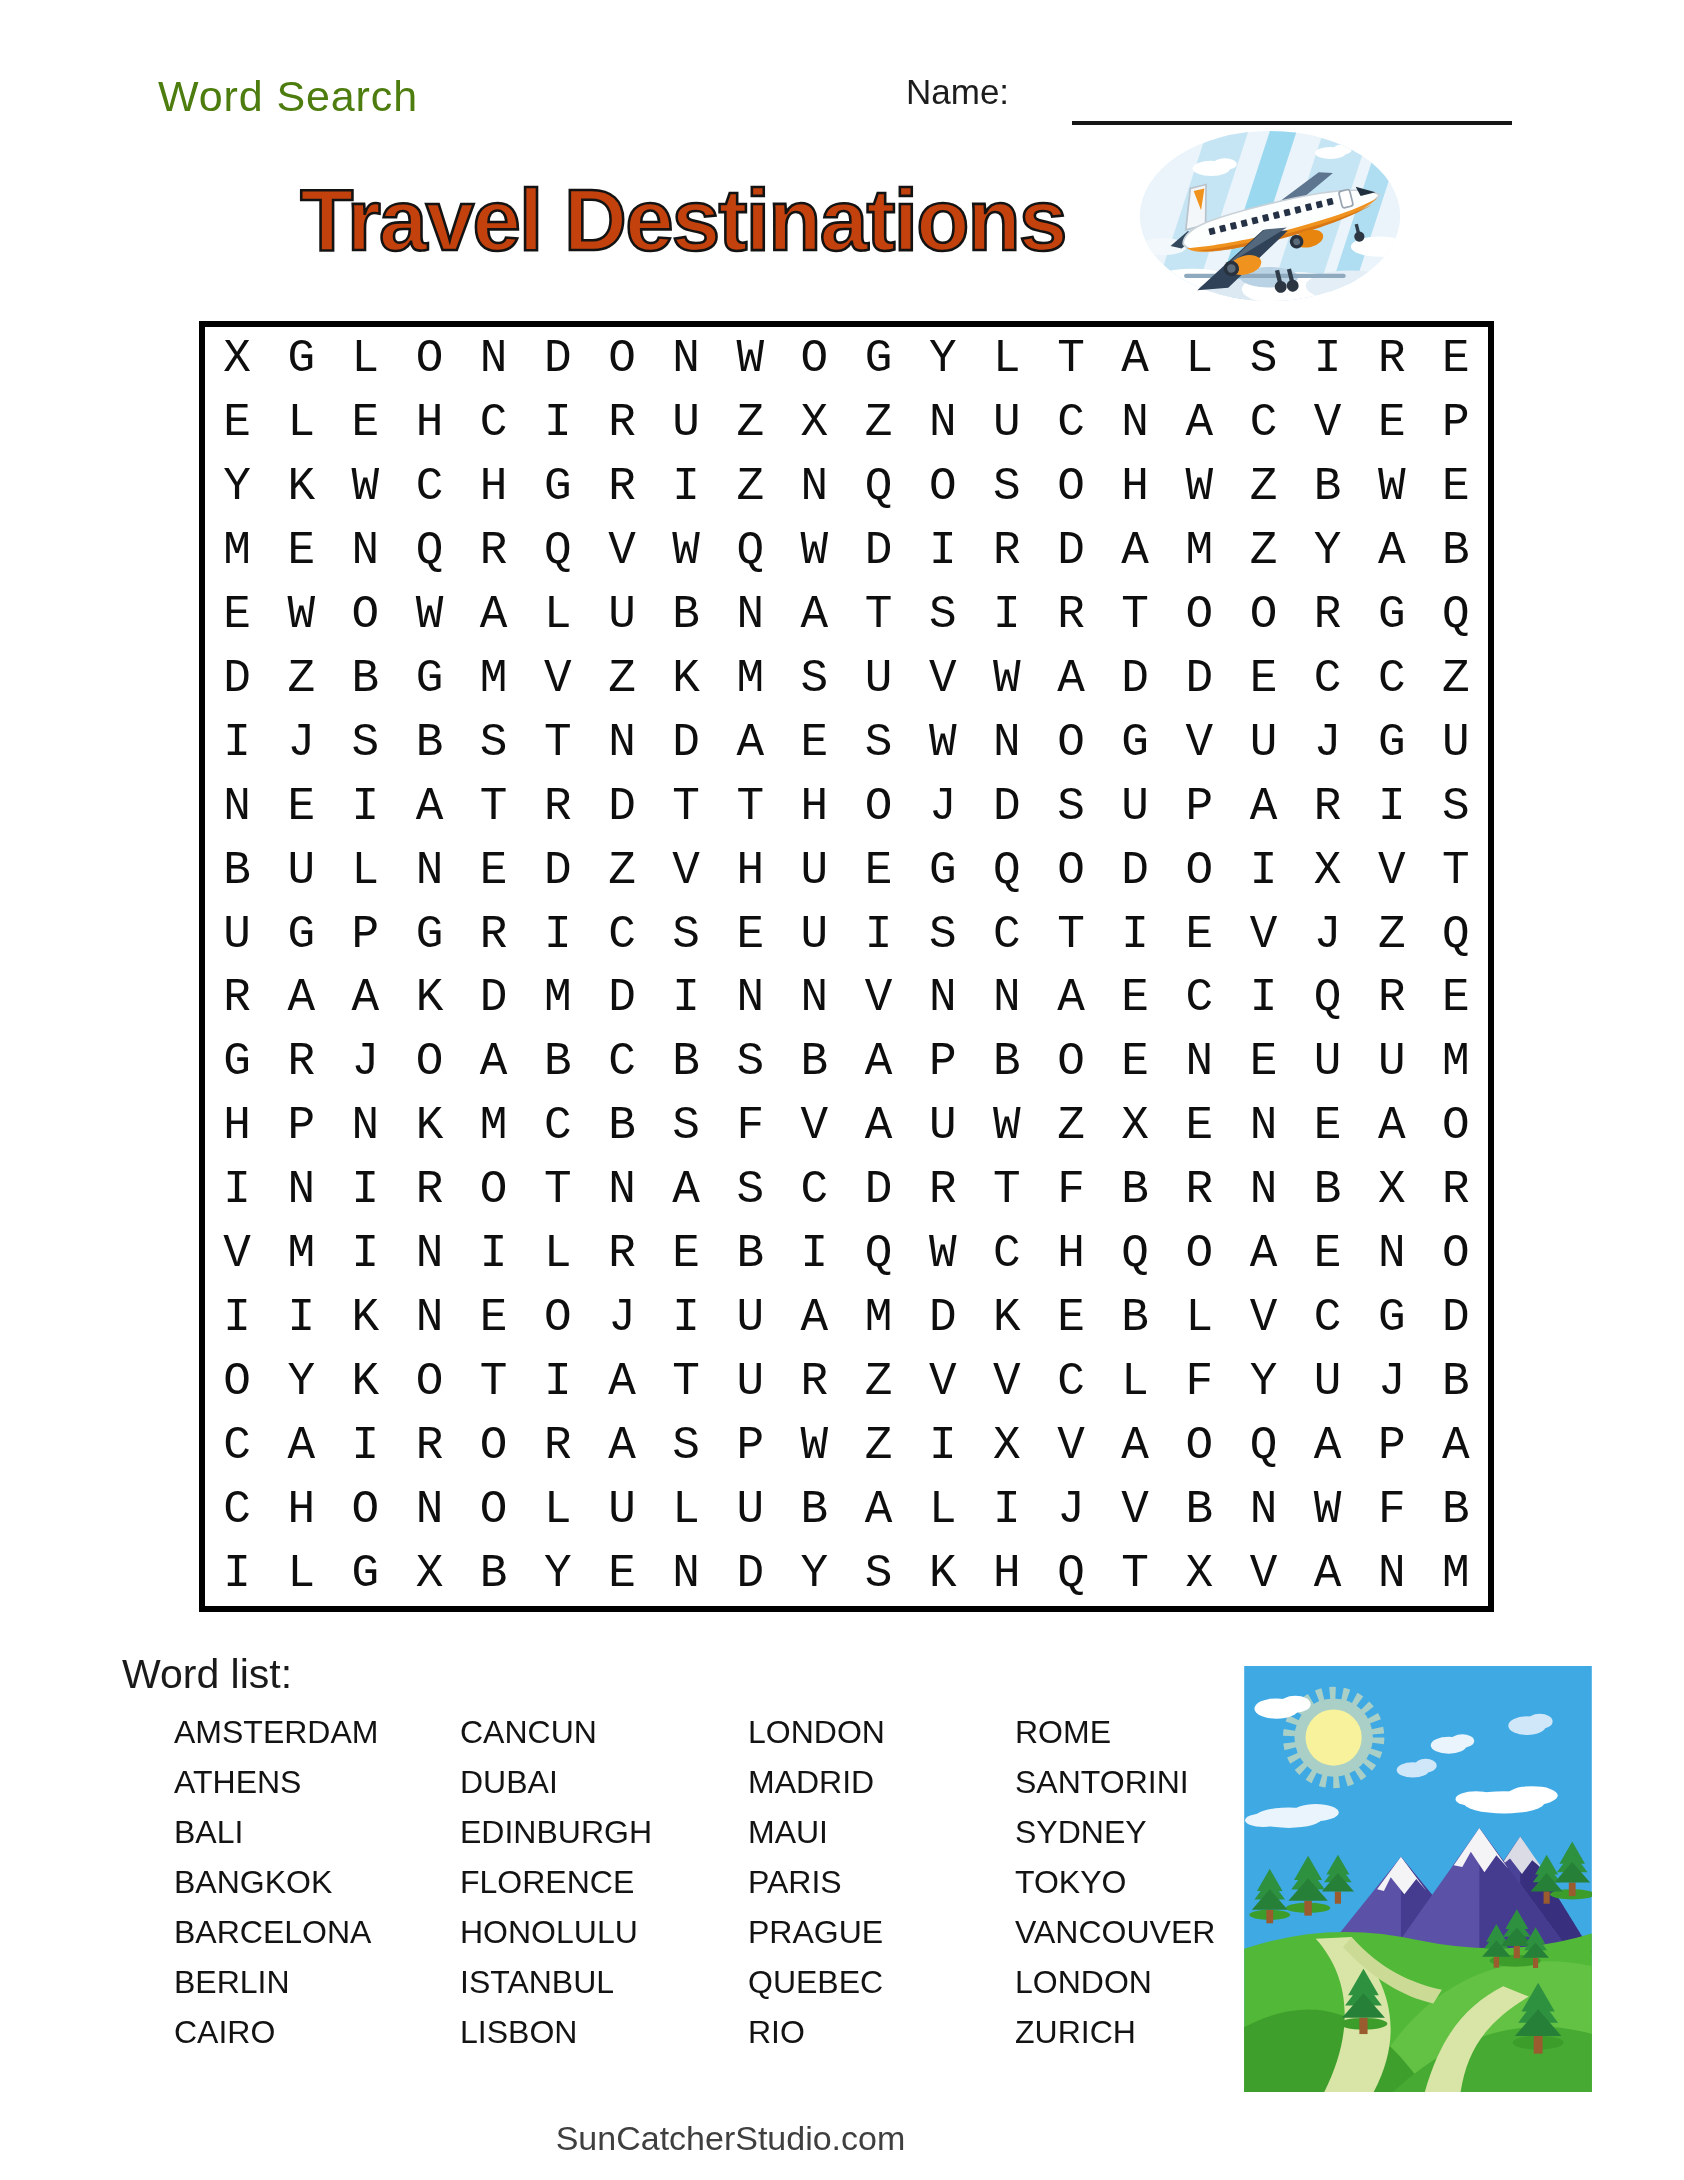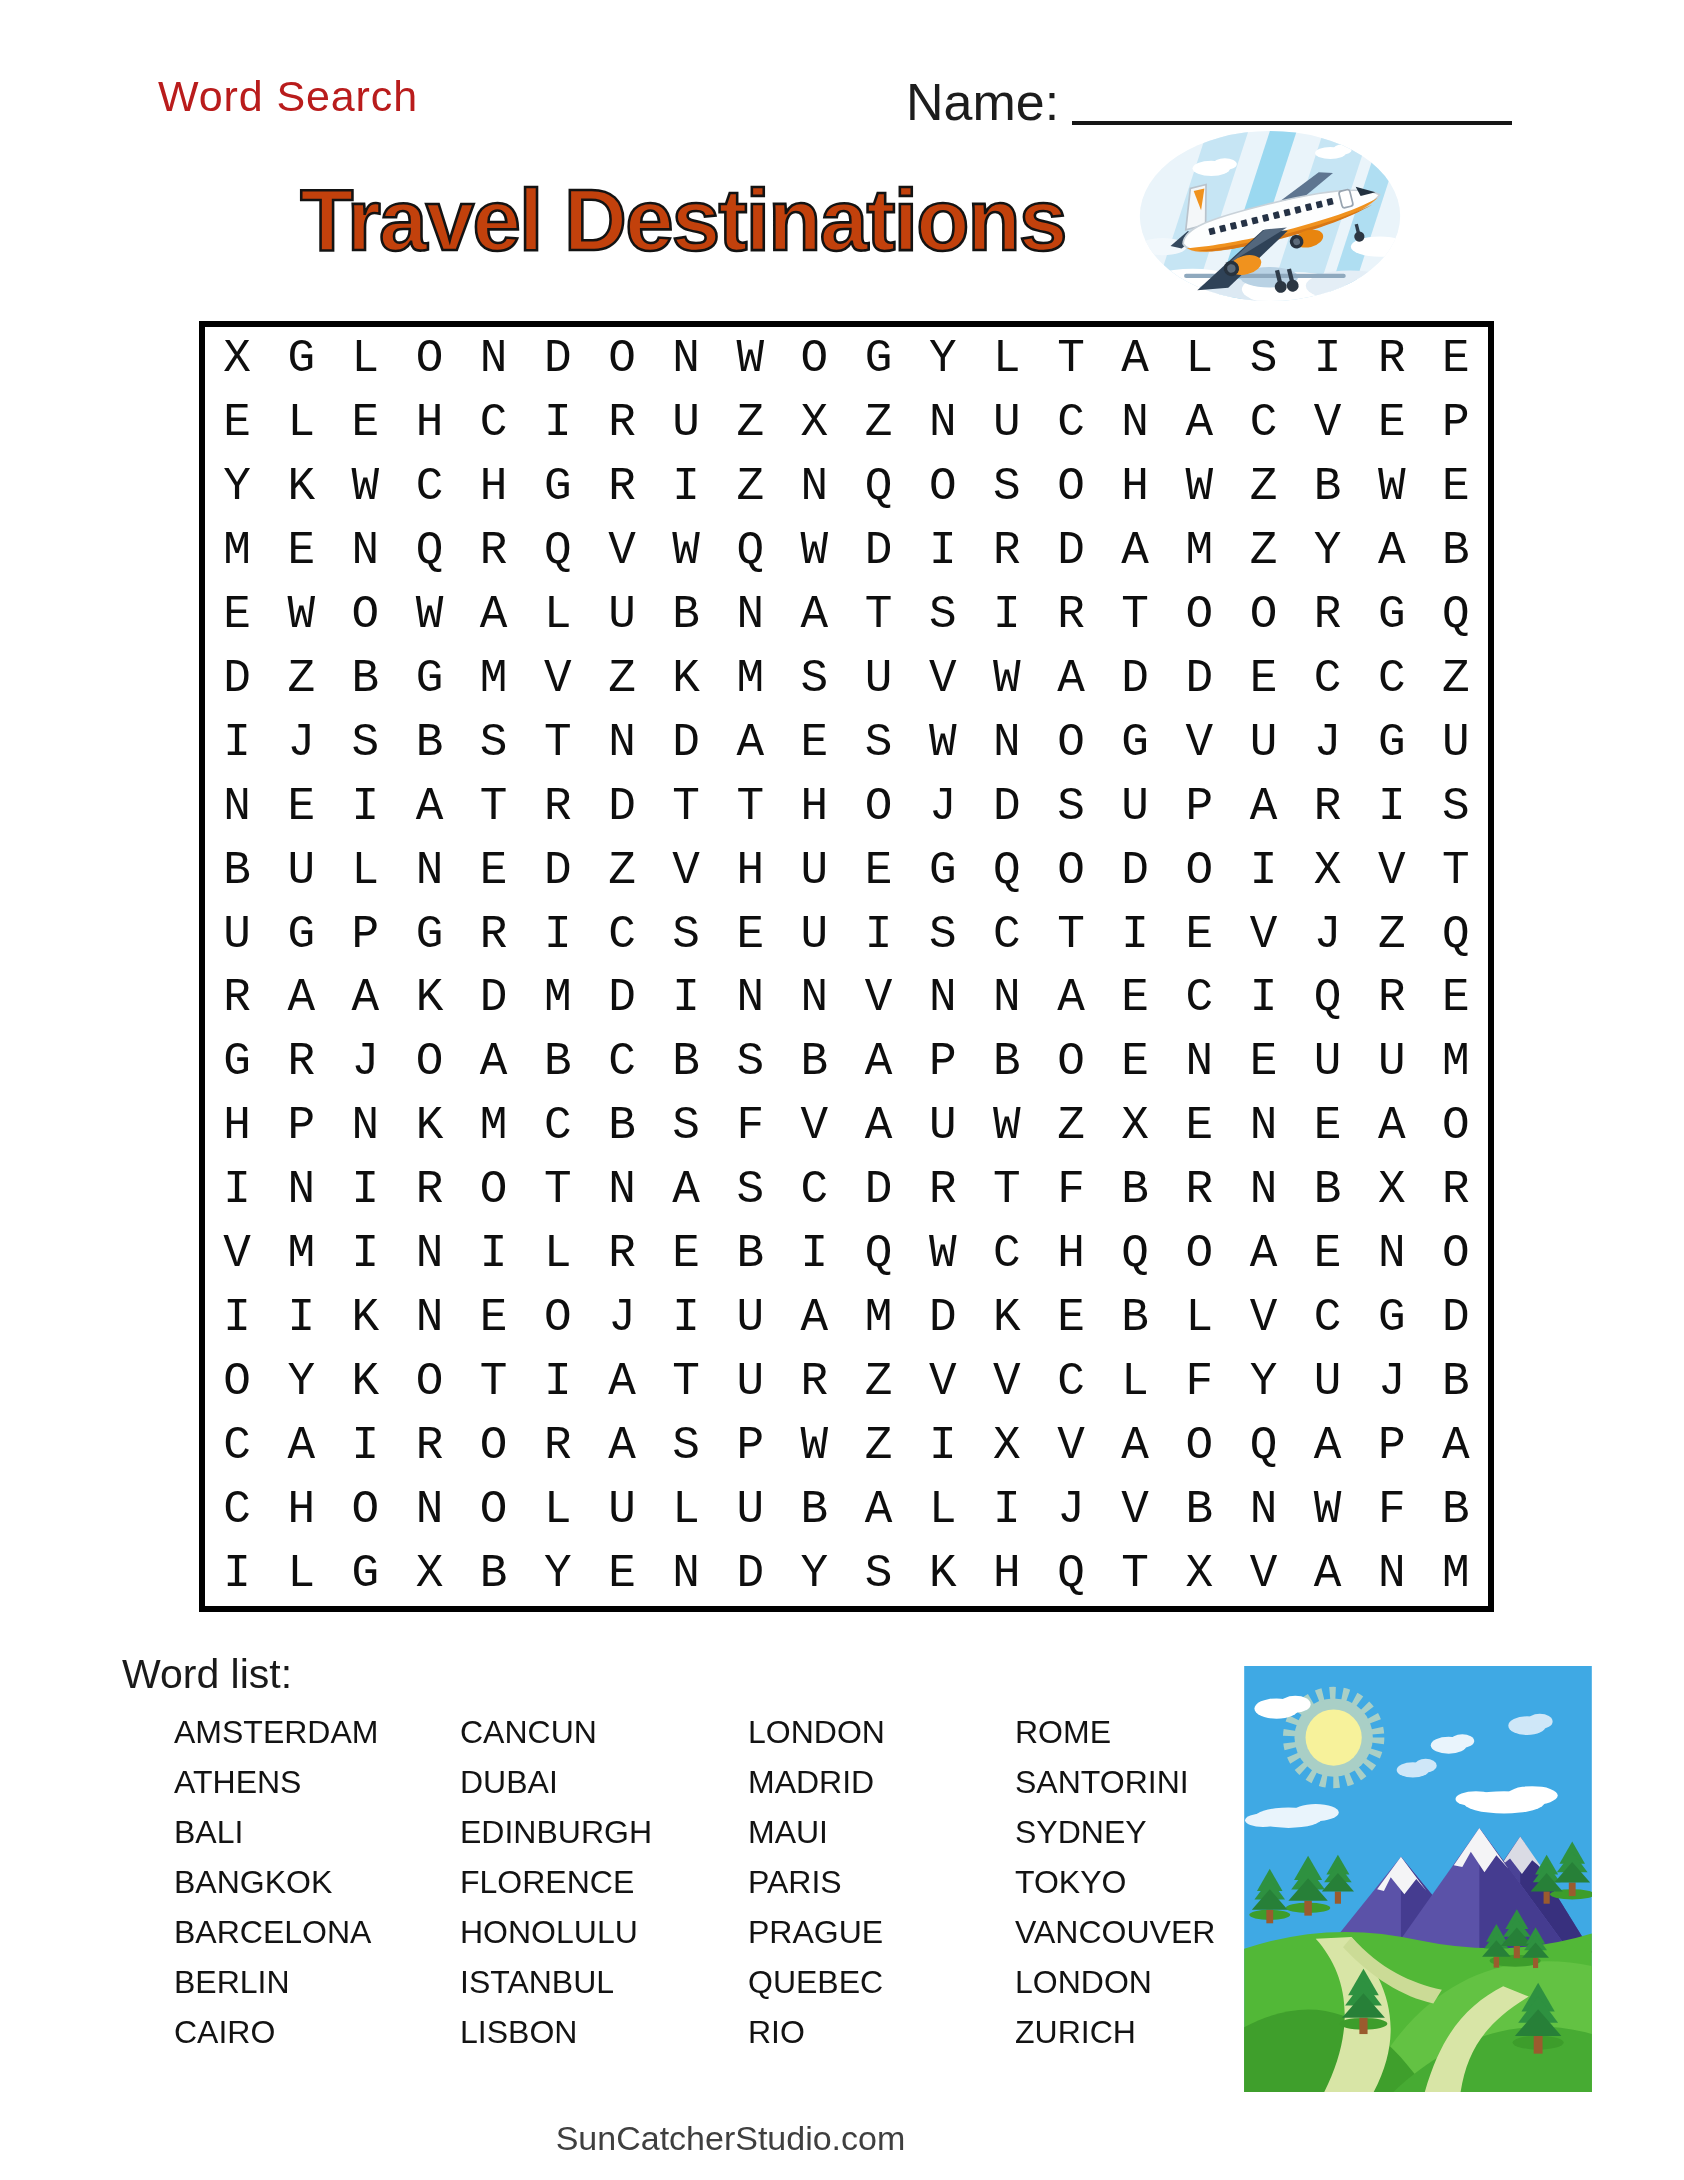--- a/index.html
+++ b/index.html
@@ -1,21 +1,21 @@
 <!DOCTYPE html>
 <html style="font-size:13.6px"><head>
 <meta charset="utf-8">
 <style>
   html,body{margin:0;padding:0;}
   body{
     width:1685px;height:2181px;position:relative;background:#ffffff;
     font-family:"Liberation Sans", sans-serif;overflow:hidden;
   }
-  .hdr-left{position:absolute;left:158px;top:72px;font-size:43px;color:#b91c1c;letter-spacing:0.9px;}
-  .hdr-name{position:absolute;left:906px;top:72px;font-size:52px;color:#1d1d1d;}
+  .hdr-left{position:absolute;left:158px;top:72px;font-size:43px;color:#4d7c0f;letter-spacing:0.9px;}
+  .hdr-name{position:absolute;left:906px;top:72px;font-size:35px;color:#1d1d1d;}
   .name-line{position:absolute;left:1072px;top:121px;width:440px;height:4.3px;background:#161616;}
   .title{
     position:absolute;left:274px;top:170px;width:818px;
     font-size:87px;font-weight:bold;color:#c2410c;letter-spacing:-1.7px;
     -webkit-text-stroke:2.6px #131313;white-space:nowrap;text-align:center;
   }
   .plane-wrap{position:absolute;left:1133px;top:119px;width:274px;height:194px;}
   .grid-box{
     position:absolute;left:199px;top:321px;width:1295px;height:1291px;
     border:6px solid #000;box-sizing:border-box;background:#fff;

